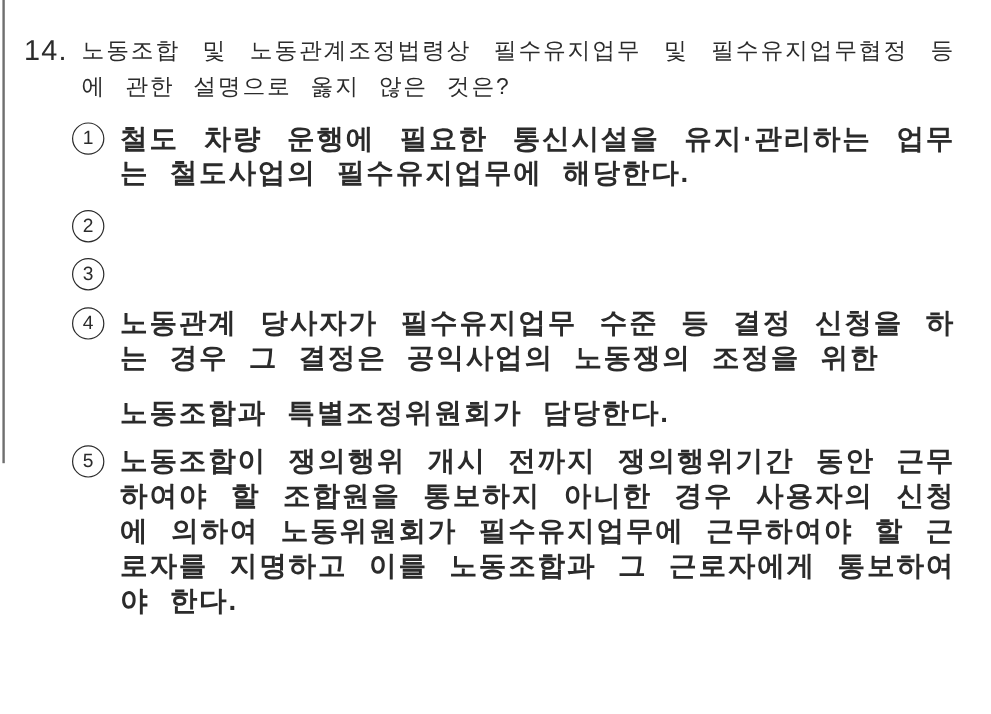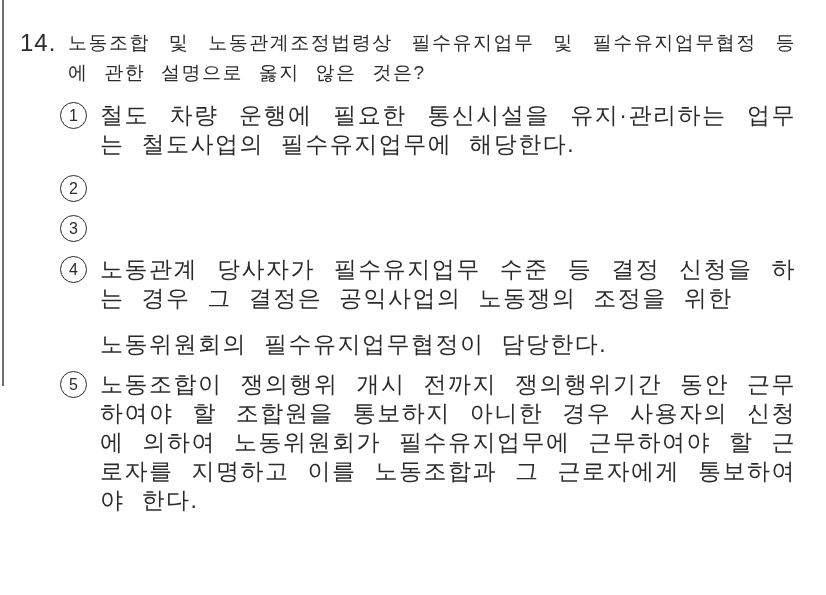--- a/index.html
+++ b/index.html
@@ -55,21 +55,21 @@
     width: 27px; height: 27px;
     margin: 1px 13px 0 0;
     border: 1.5px solid var(--text-color, #2b2b2b);
     border-radius: 50%;
     display: inline-flex;
     align-items: center;
     justify-content: center;
     font-size: 16px;
     line-height: 1;
   }
-  .opt-body { flex: 1; min-width: 0; }
+  .opt-body { flex: 1; min-width: 0; font-weight: bold; }
   .opt-text {
     font-size: 23px;
     line-height: 29px;
     letter-spacing: 1.5px;
     word-spacing: 9px;
     text-align: justify;
     word-break: break-all;
   }
   .opt-text.part2 { margin-top: 17px; }
 </style>
@@ -105,21 +105,21 @@
         <span>3</span>
       </span>
   </div>
 
   <div class="option opt-4">
     <span class="marker">
         <span>4</span>
       </span>
     <div class="opt-body">
       <div class="opt-text">노동관계 당사자가 필수유지업무 수준 등 결정 신청을 하는 경우 그 결정은 공익사업의 노동쟁의 조정을 위한</div>
-      <div class="opt-text part2">노동위원회의 필수유지업무협정이 담당한다.</div>
+      <div class="opt-text part2">노동조합과 특별조정위원회가 담당한다.</div>
     </div>
   </div>
 
   <div class="option opt-5">
     <span class="marker">
         <span>5</span>
       </span>
     <div class="opt-body">
       <div class="opt-text">노동조합이 쟁의행위 개시 전까지 쟁의행위기간 동안 근무하여야 할 조합원을 통보하지 아니한 경우 사용자의 신청에 의하여 노동위원회가 필수유지업무에 근무하여야 할 근로자를 지명하고 이를 노동조합과 그 근로자에게 통보하여야 한다.</div>
     </div>

